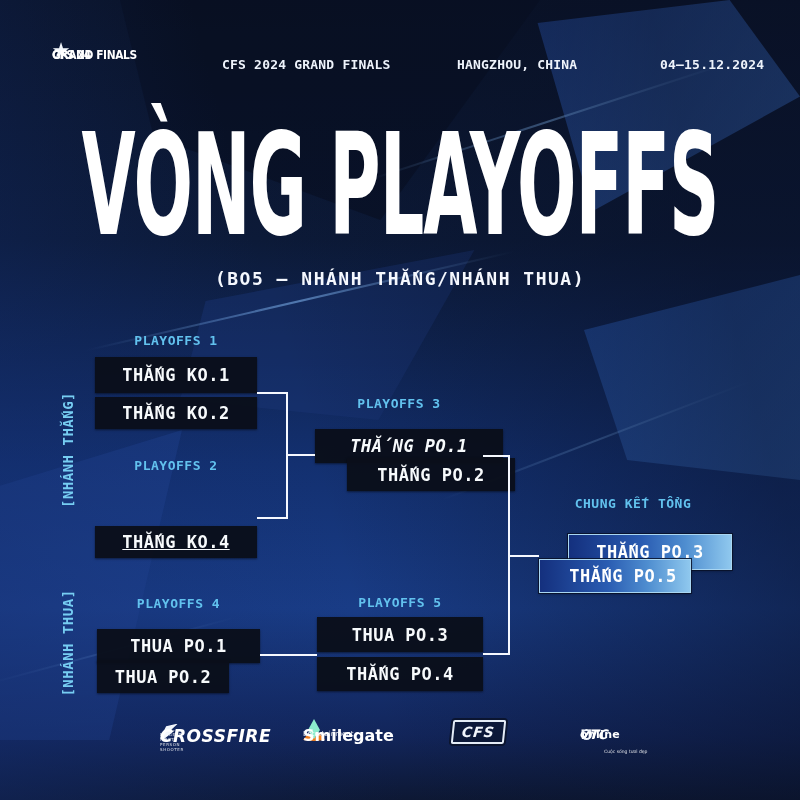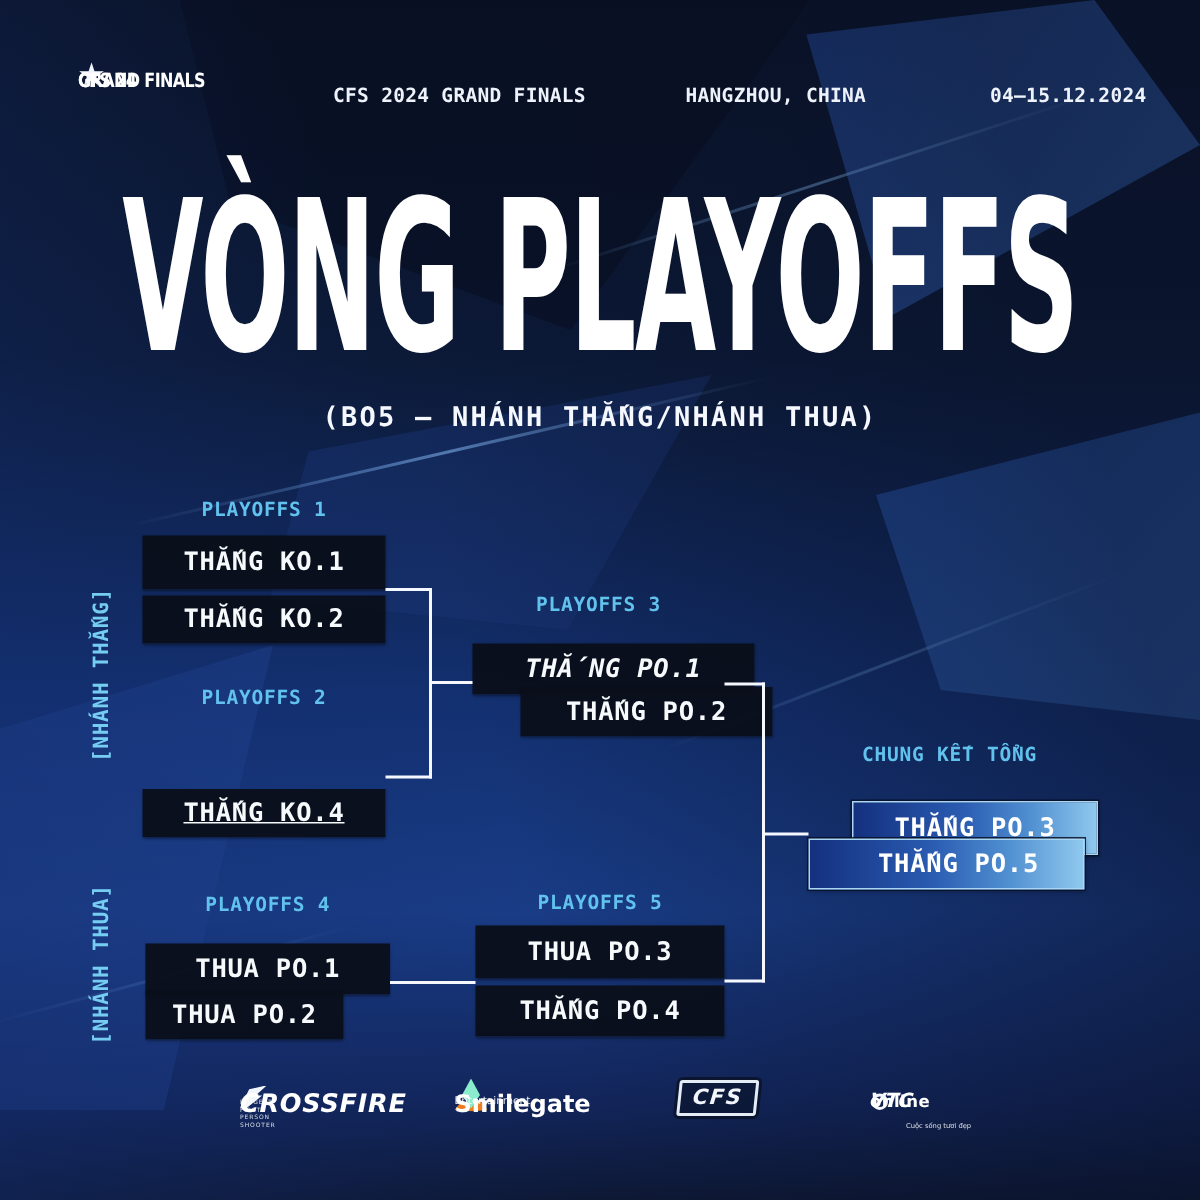--- a/index.html
+++ b/index.html
@@ -129,21 +129,21 @@
   <div class="rlabel" style="left:97px;top:596px;width:163px;">PLAYOFFS 4</div>
   <div class="slot" style="left:97px;top:616px;width:163px;height:34px;margin-top:13px;">THUA PO.1</div>
   <div class="slot" style="left:97px;top:660px;width:132px;height:33px;">THUA PO.2</div>
 
   <div class="rlabel" style="left:317px;top:595px;width:166px;">PLAYOFFS 5</div>
   <div class="slot" style="left:317px;top:617px;width:166px;height:35px;">THUA PO.3</div>
   <div class="slot" style="left:317px;top:657px;width:166px;height:34px;">THẮNG PO.4</div>
 
   <div class="rlabel" style="left:551px;top:496px;width:164px;">CHUNG KẾT TỔNG</div>
   <div class="gf" style="left:568px;top:518px;width:164px;height:36px;margin-top:16px;">THẮNG PO.3</div>
-  <div class="gf" style="left:539px;top:559px;width:184px;height:34px;padding-left:16px;">THẮNG PO.5</div>
+  <div class="gf" style="left:539px;top:559px;width:152px;height:34px;padding-left:16px;">THẮNG PO.5</div>
 
   <div class="hline" style="left:257px;top:392px;width:31px;"></div>
   <div class="hline" style="left:257px;top:517px;width:31px;"></div>
   <div class="vline" style="left:286px;top:392px;height:127px;"></div>
   <div class="hline" style="left:286px;top:454px;width:29px;"></div>
   <div class="hline" style="left:483px;top:455px;width:27px;"></div>
   <div class="vline" style="left:508px;top:455px;height:200px;"></div>
   <div class="hline" style="left:508px;top:555px;width:31px;"></div>
   <div class="hline" style="left:483px;top:653px;width:27px;"></div>
   <div class="hline" style="left:260px;top:654px;width:57px;"></div>

